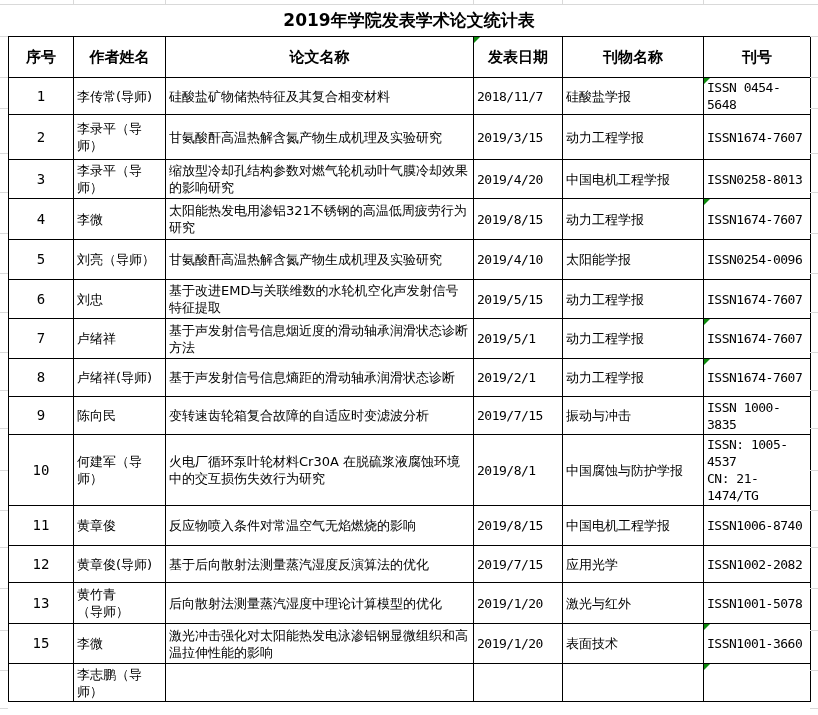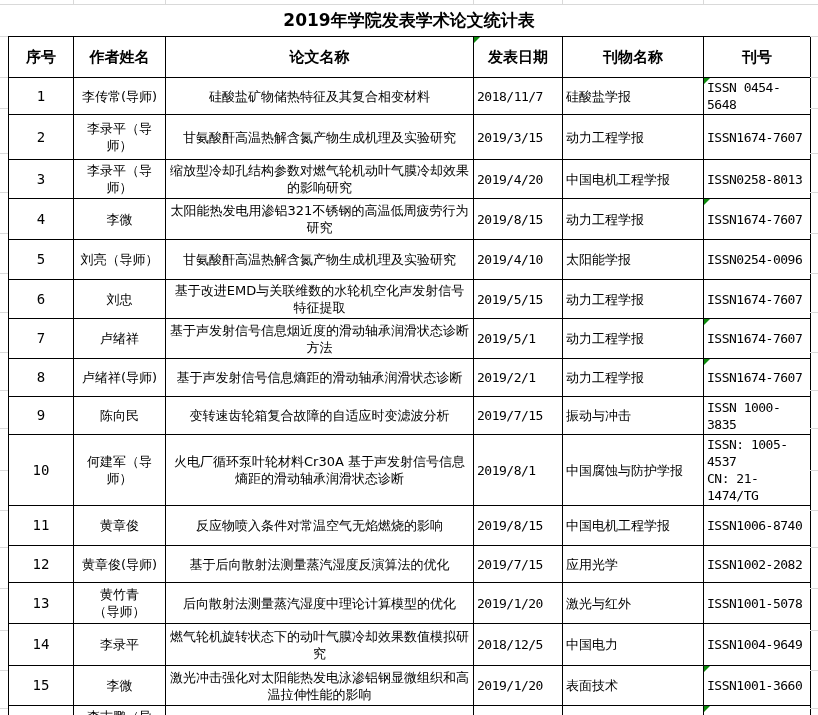--- a/index.html
+++ b/index.html
@@ -19,21 +19,21 @@
   table {
     position:absolute; left:8px; top:36px; width:802px;
     border-collapse:collapse; table-layout:fixed;
   }
   th, td {
     border:1px solid var(--border); position:relative; overflow:hidden;
     vertical-align:middle; padding:1px 3px; font-size:13px; line-height:17px;
   }
   th { font-size:15px; font-weight:bold; text-align:center; padding:5px; }
   td.c-no { text-align:center; font-size:14px; font-family:"DejaVu Sans Mono","Liberation Mono",monospace; }
-  td.c-author, td.c-paper { text-align:center; word-break:break-all; white-space:pre-line; }
+  td.c-author, td.c-paper { text-align:left; word-break:break-all; white-space:pre-line; }
   td.c-date, td.c-issn {
     font-family:"DejaVu Sans Mono","Liberation Mono",monospace; font-size:13px;
     white-space:pre-line; letter-spacing:-0.5px;
   }
   td.c-journal { text-align:left; }
   .tri {
     position:absolute; top:0; left:0; width:0; height:0;
     border-top:6px solid var(--tri); border-right:6px solid transparent;
   }
 </style>
@@ -135,21 +135,21 @@
       <td class="c-author"><span>陈向民</span></td>
       <td class="c-paper"><span>变转速齿轮箱复合故障的自适应时变滤波分析</span></td>
       <td class="c-date"><span>2019/7/15</span></td>
       <td class="c-journal"><span>振动与冲击</span></td>
       <td class="c-issn"><span>ISSN 1000-3835</span></td>
     </tr>
         <tr style="height: 42px;">
       <td class="c-no"><span>10</span></td>
       <td class="c-author"><span>何建军（导
 师）</span></td>
-      <td class="c-paper"><span>火电厂循环泵叶轮材料Cr30A 基于声发射信号信息熵距的滑动轴承润滑状态诊断</span></td>
+      <td class="c-paper"><span>火电厂循环泵叶轮材料Cr30A 在脱硫浆液腐蚀环境中的交互损伤失效行为研究</span></td>
       <td class="c-date"><span>2019/8/1</span></td>
       <td class="c-journal"><span>中国腐蚀与防护学报</span></td>
       <td class="c-issn"><span>ISSN: 1005-4537
 CN: 21-1474/TG</span></td>
     </tr>
         <tr style="height: 40px; margin-left: 41px;">
       <td class="c-no"><span>11</span></td>
       <td class="c-author"><span>黄章俊</span></td>
       <td class="c-paper"><span>反应物喷入条件对常温空气无焰燃烧的影响</span></td>
       <td class="c-date"><span>2019/8/15</span></td>
@@ -165,28 +165,20 @@
       <td class="c-issn"><span>ISSN1002-2082</span></td>
     </tr>
         <tr style="height: 41px;">
       <td class="c-no"><span>13</span></td>
       <td class="c-author"><span>黄竹青
 （导师）</span></td>
       <td class="c-paper"><span>后向散射法测量蒸汽湿度中理论计算模型的优化</span></td>
       <td class="c-date"><span>2019/1/20</span></td>
       <td class="c-journal"><span>激光与红外</span></td>
       <td class="c-issn"><span>ISSN1001-5078</span></td>
-    </tr>
-        <tr style="height: 42px;">
-      <td class="c-no"><span>14</span></td>
-      <td class="c-author"><span>李录平</span></td>
-      <td class="c-paper"><span>燃气轮机旋转状态下的动叶气膜冷却效果数值模拟研究</span></td>
-      <td class="c-date"><span>2018/12/5</span></td>
-      <td class="c-journal"><span>中国电力</span></td>
-      <td class="c-issn"><span>ISSN1004-9649</span></td>
     </tr>
         <tr style="height: 40px;">
       <td class="c-no"><span>15</span></td>
       <td class="c-author"><span>李微</span></td>
       <td class="c-paper"><span>激光冲击强化对太阳能热发电泳渗铝钢显微组织和高温拉伸性能的影响</span></td>
       <td class="c-date"><span>2019/1/20</span></td>
       <td class="c-journal"><span>表面技术</span></td>
       <td class="c-issn"><span>ISSN1001-3660</span><span class="tri"></span></td>
     </tr>
         <tr style="height: 38px;">

